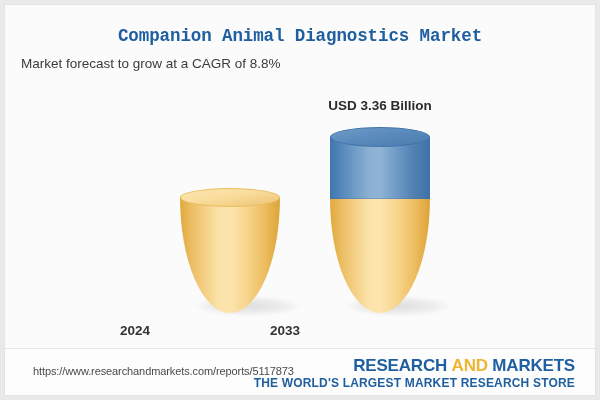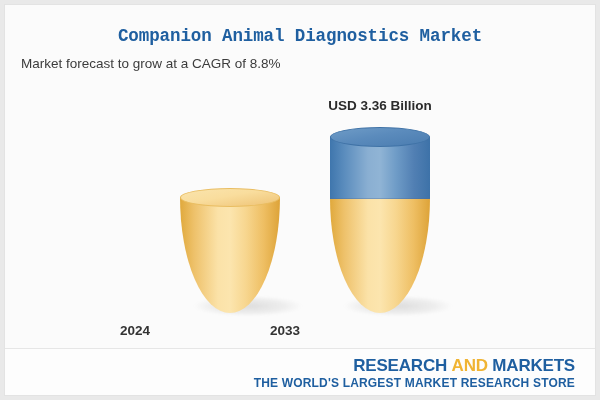--- a/index.html
+++ b/index.html
@@ -252,20 +252,21 @@
       </div>
 
       <div class="cat-label" style="left:0; top:318px;">2033</div>
     </div>
 
   </div>
 
   <div class="footer-rule"></div>
 
   <div class="footer">
+    <a class="footer-url" href="#" style="text-decoration:none; color:#4a4a4a;">https://www.researchandmarkets.com/reports/5117873</a>
 
     <div class="logo">
       <div class="logo-main">
         <span class="logo-word-blue">RESEARCH</span><span>&nbsp;</span><span class="logo-word-gold">AND</span><span>&nbsp;</span><span class="logo-word-blue">MARKETS</span>
       </div>
       <div class="logo-tagline">THE WORLD'S LARGEST MARKET RESEARCH STORE</div>
     </div>
   </div>
 
 </div>

